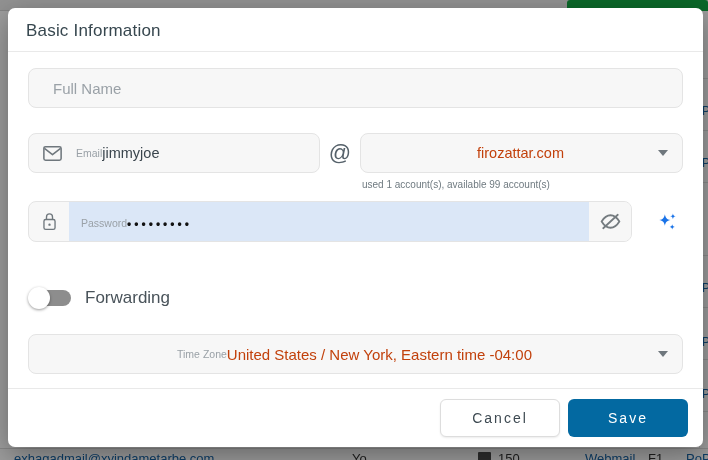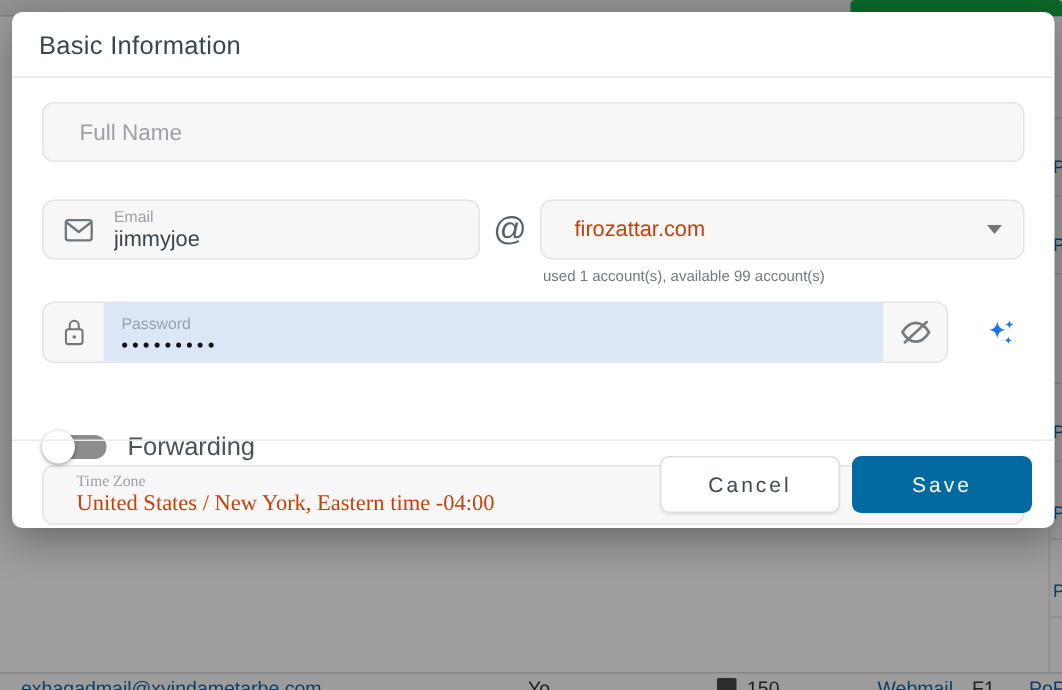--- a/index.html
+++ b/index.html
@@ -20,31 +20,31 @@
   .bg-bottom-row span { position:absolute; top:2px; white-space:nowrap; }
   .bg-link { text-decoration:underline; }
   .bg-dark { color:#333; }
   .bg-ico { position:absolute; top:3px; left:478px; width:13px; height:9px; background:#4a4a4a; border-radius:1px; }
 
   
   .overlay { position:absolute; inset:0; background:rgba(0,0,0,0.38); }
 
   
   .modal {
-    position:absolute; left:8px; top:8px; width:695px; height:344px;
+    position:absolute; left:8px; top:8px; width:695px; height:439px;
     background:#fff; border-radius:7px; box-shadow:0 8px 28px rgba(0,0,0,0.35);
   }
   .modal-header { height:44px; padding:13px 18px 0 18px; border-bottom:1px solid #e9e9e9; }
   .modal-title { font-size:17px; color:#37474f; letter-spacing:0.2px; }
   .modal-body { padding:0 20px; }
 
   .field {
     background:#f7f7f7; border:1px solid #e4e4e4; border-radius:8px;
   }
-  .stack { display:flex; flex-direction:column; justify-content:center; }
+  .stack { display:flex; flex-direction:row; justify-content:center;align-items:center; }
   .flabel { font-size:10.5px; color:#9aa1a7; line-height:13px; }
   .fvalue { font-size:14.5px; color:#c2410c; line-height:17px; white-space:nowrap; overflow:hidden; }
 
   .fullname-field { margin-top:16px; height:40px; display:flex; align-items:center; padding:0 22px; }
   .fullname-field input {
     border:0; outline:none; background:transparent; width:100%;
     font-family:inherit; font-size:15px; color:#3a454d;
   }
   .fullname-field input::placeholder { color:#9aa1a7; opacity:1; }
 
@@ -68,21 +68,21 @@
   .pw-eye { width:42px; display:flex; align-items:center; justify-content:center; cursor:pointer; background:#f7f7f7; }
   .sparkle-btn { margin-left:25px; display:flex; cursor:pointer; }
 
   .forward-row { display:flex; align-items:center; margin-top:45px; }
   .toggle { position:relative; width:44px; height:22px; cursor:pointer; }
   .toggle-track { position:absolute; left:3px; top:3px; width:40px; height:16px; background:#8d8d8d; border-radius:8px; }
   .toggle-knob { position:absolute; left:0; top:0; width:22px; height:22px; background:#fff; border-radius:50%;
                  box-shadow:0 1px 3px rgba(0,0,0,0.4); }
   .forward-label { margin-left:13px; font-size:17px; color:#49535a; }
 
-  .tz-field { margin-top:1px; height:40px; display:flex; align-items:center; padding:0 14px 0 22px; cursor:pointer;font-family:Liberation Serif, serif; }
+  .tz-field { margin-top:25px; height:40px; display:flex; align-items:center; padding:0 14px 0 22px; cursor:pointer; }
   .tz-field .stack { flex:1; }
   .tz-field .fvalue { font-size:15px; }
 
   .modal-footer { position:absolute; left:0; right:0; bottom:0; height:59px; border-top:1px solid #e9e9e9;
                   display:flex; align-items:center; justify-content:flex-end; padding-right:15px; }
   .btn { height:38px; width:120px; border-radius:6px; font-family:inherit; font-size:14px;
          letter-spacing:2px; cursor:pointer; }
   .btn-cancel { background:#fff; border:1px solid #ddd; color:#3e4a52; margin-right:8px; box-shadow:0 1px 2px rgba(0,0,0,0.08); }
   .btn-save { border:0; color:#fff; }
 </style>

